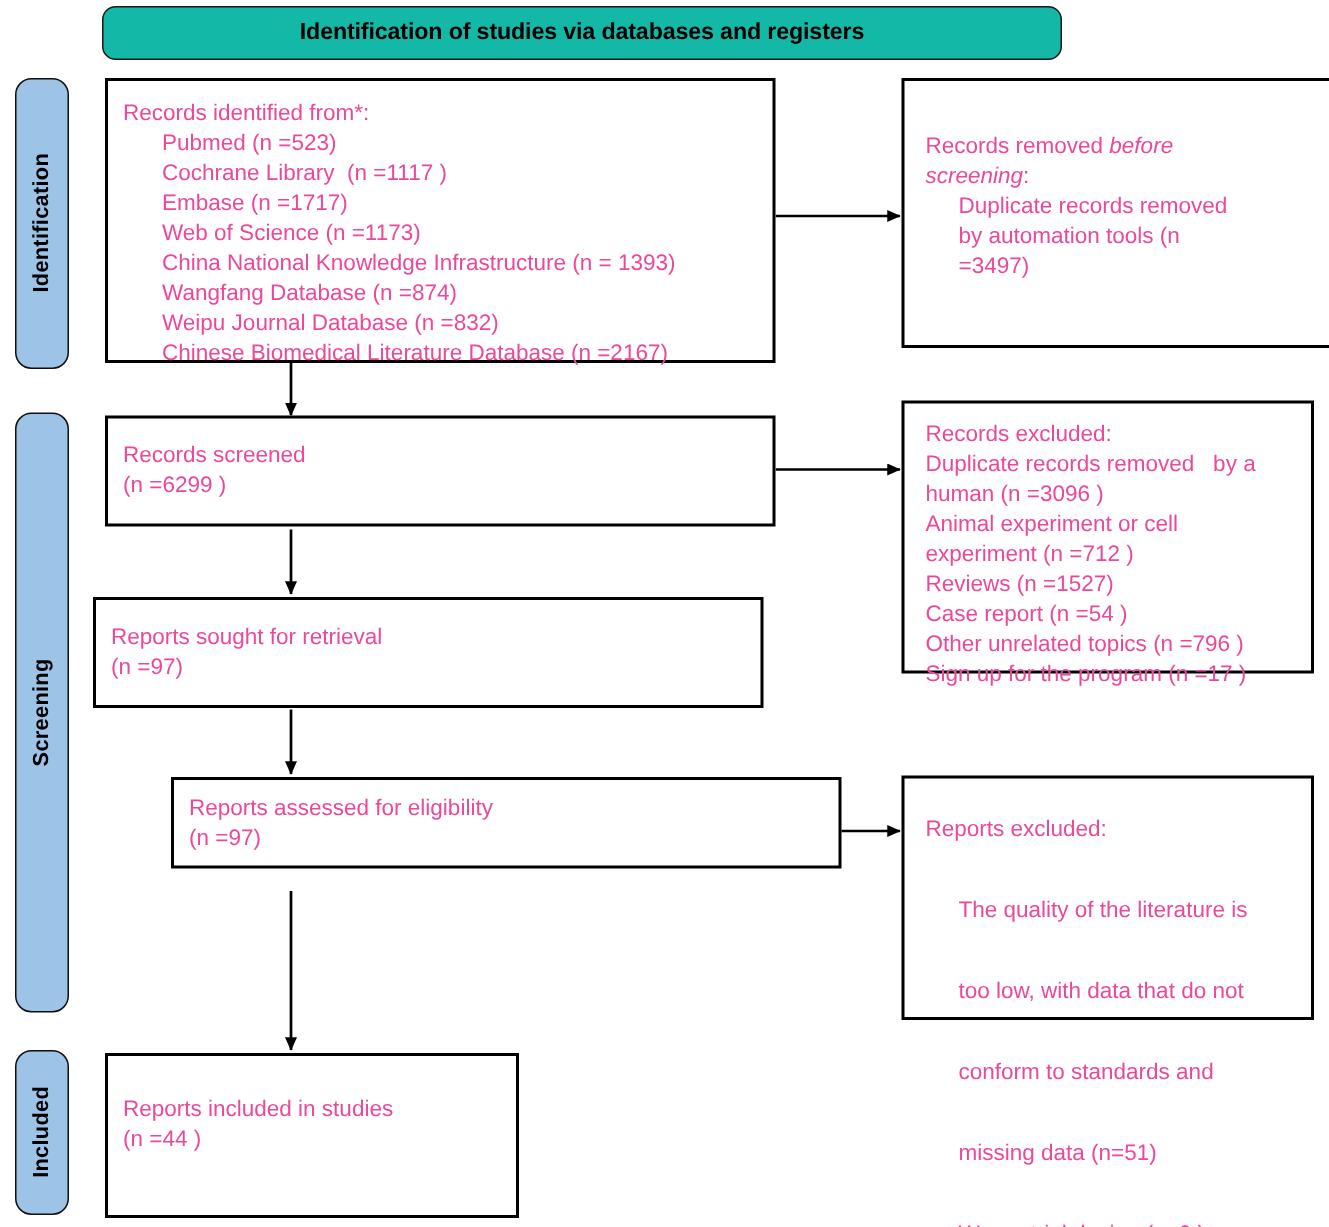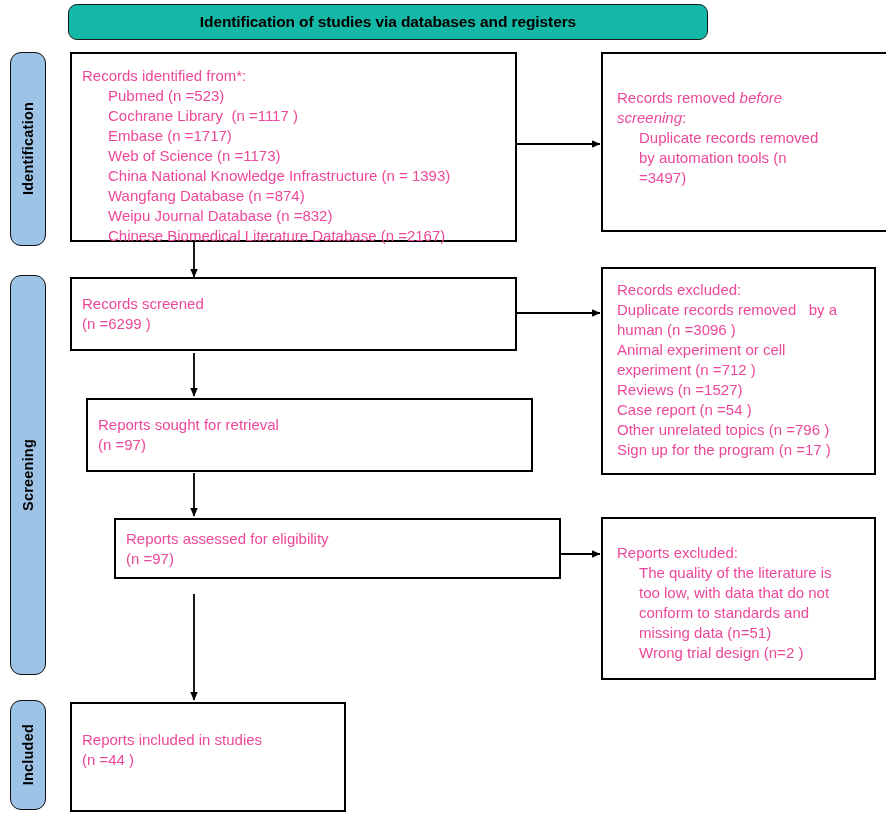--- a/index.html
+++ b/index.html
@@ -156,43 +156,43 @@
     <div class="box-line indent-sub">Duplicate records removed</div>
     <div class="box-line indent-sub">by automation tools (n</div>
     <div class="box-line indent-sub">=3497)</div>
   </div>
 
   <div class="flow-box" style="left:70px; top:277px; width:447px; height:74px;">
     <div class="box-line">Records screened</div>
     <div class="box-line">(n =6299 )</div>
   </div>
 
-  <div class="flow-box top-align" style="left:601px; top:267px; width:275px; height:208px; padding-top:11px; padding-left:14px;">
+  <div class="flow-box top-align" style="left:601px; top:267px; width:275px; height:182px; padding-top:11px; padding-left:14px;">
     <div class="box-line">Records excluded:</div>
     <div class="box-line">Duplicate records removed   by a</div>
     <div class="box-line">human (n =3096 )</div>
     <div class="box-line">Animal experiment or cell</div>
     <div class="box-line">experiment (n =712 )</div>
     <div class="box-line">Reviews (n =1527)</div>
     <div class="box-line">Case report (n =54 )</div>
     <div class="box-line">Other unrelated topics (n =796 )</div>
     <div class="box-line">Sign up for the program (n =17 )</div>
   </div>
 
-  <div class="flow-box" style="left:86px; top:398px; width:447px; height:74px;">
+  <div class="flow-box" style="left:62px; top:398px; width:447px; height:74px;">
     <div class="box-line">Reports sought for retrieval</div>
     <div class="box-line">(n =97)</div>
   </div>
 
   <div class="flow-box" style="left:70px; top:518px; width:447px; height:61px;margin-left:44px;">
     <div class="box-line">Reports assessed for eligibility</div>
     <div class="box-line">(n =97)</div>
   </div>
 
-  <div class="flow-box top-align" style="left:601px; top:517px; width:275px; height:163px; padding-top:24px; padding-left:14px;">
+  <div class="flow-box top-align" style="left:601px; top:517px; width:275px; height:163px; padding-top:24px; padding-left:14px;gap:34px;">
     <div class="box-line">Reports excluded:</div>
     <div class="box-line indent-sub">The quality of the literature is</div>
     <div class="box-line indent-sub">too low, with data that do not</div>
     <div class="box-line indent-sub">conform to standards and</div>
     <div class="box-line indent-sub">missing data (n=51)</div>
     <div class="box-line indent-sub">Wrong trial design (n=2 )</div>
   </div>
 
   <div class="flow-box top-align" style="left:70px; top:702px; width:276px; height:110px; padding-top:26px;">
     <div class="box-line">Reports included in studies</div>

